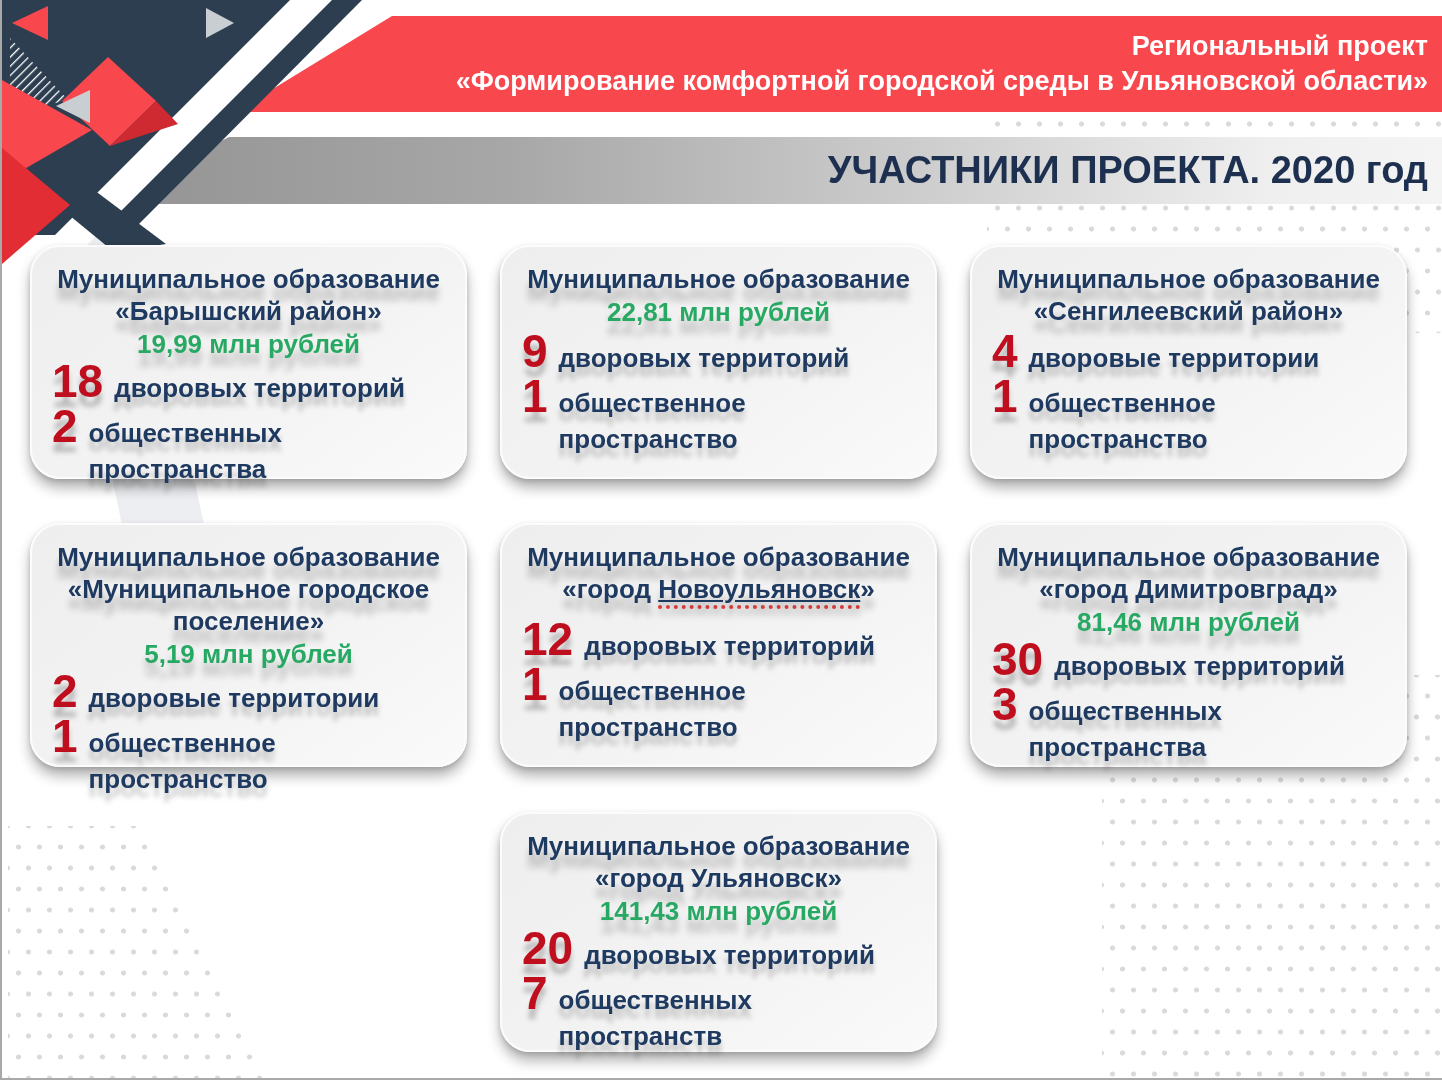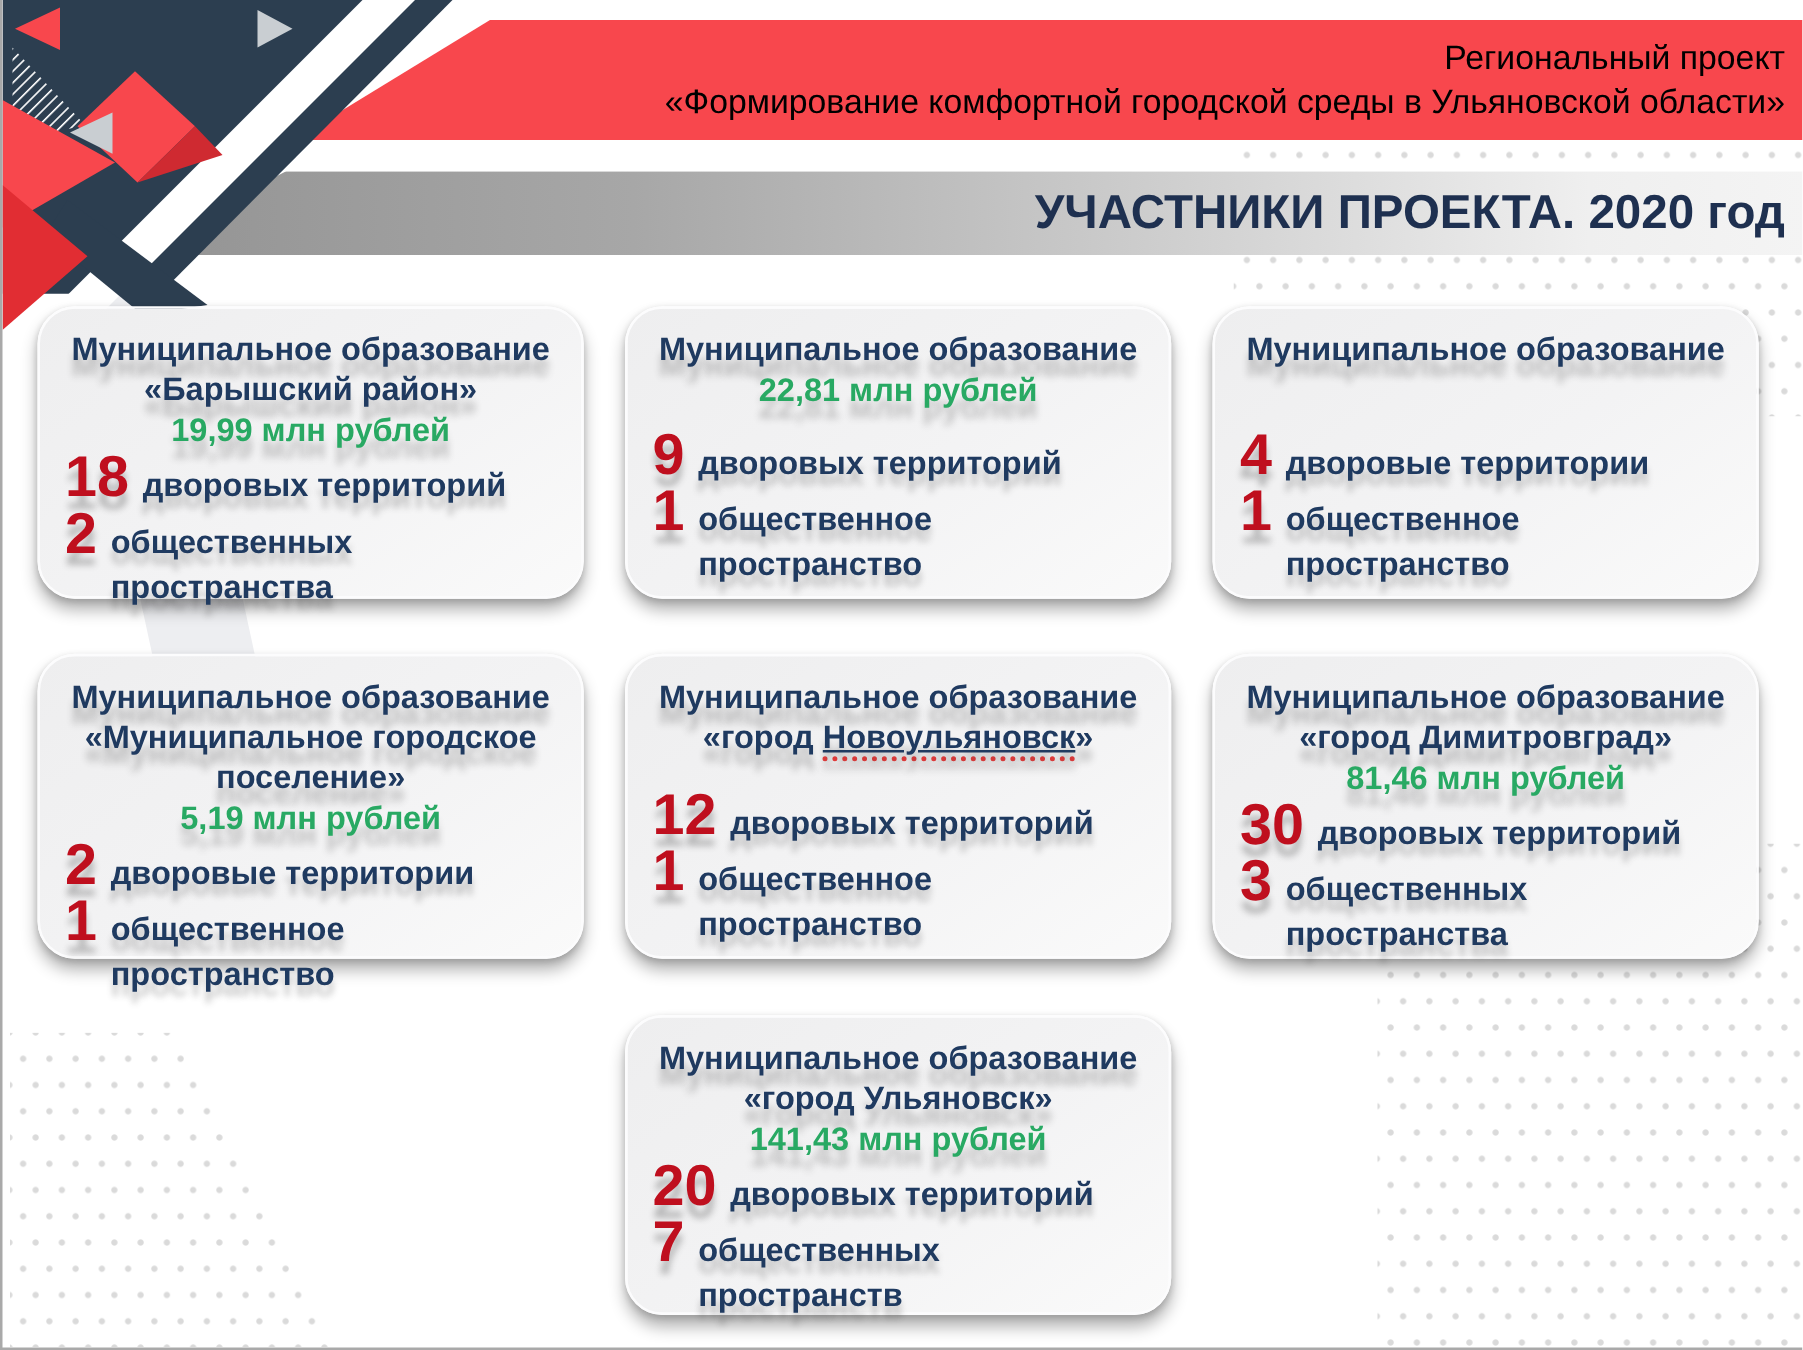--- a/index.html
+++ b/index.html
@@ -26,21 +26,21 @@
 
   
   #red-band{
     position:absolute;z-index:1;left:0;top:16px;width:1442px;height:96px;
     background:#f8474d;
     clip-path:polygon(390px 0,100% 0,100% 100%,233px 100%);
     display:flex;flex-direction:column;justify-content:center;
     text-align:right;padding-right:16px;box-sizing:border-box;
     filter:drop-shadow(0 3px 2px rgba(0,0,0,.22));
   }
-  #red-band .hl{color:#000000;font-weight:normal;font-size:27px;line-height:35px;}
+  #red-band .hl{color:#ffffff;font-weight:bold;font-size:27px;line-height:35px;}
   #gray-band{
     position:absolute;z-index:1;left:0;top:137px;width:1442px;height:67px;
     background:linear-gradient(90deg,#8e8e8e 0%,#a7a7a7 35%,#cfcfcf 65%,#efefef 88%,#f4f4f4 100%);
     clip-path:polygon(227px 0,100% 0,100% 100%,95px 100%);
     filter:drop-shadow(0 3px 2px rgba(0,0,0,.25));
   }
   #gray-band .sub{
     color:#1e3050;font-weight:bold;font-size:38px;line-height:67px;
     text-align:right;padding-right:16px;
   }
@@ -48,21 +48,21 @@
   
   #deco{position:absolute;z-index:2;left:0;top:0;pointer-events:none;}
 
   
   .card{
     position:absolute;z-index:3;width:437px;box-sizing:border-box;
     background:linear-gradient(145deg,#eeeeef 0%,#f3f3f4 55%,#fafafa 100%);
     border:2px solid #fcfcfd;border-radius:30px;
     box-shadow:0 9px 13px rgba(0,0,0,.30),0 2px 5px rgba(0,0,0,.14);
     display:flex;flex-direction:column;justify-content:space-between;
-    padding:16px 20px 8px;
+    padding:16px 20px 20px;
   }
   #card-0{left:28px;top:245px;height:234px;}
   #card-1{left:498px;top:245px;height:234px;}
   #card-2{left:968px;top:245px;height:234px;}
   #card-3{left:28px;top:523px;height:244px;}
   #card-4{left:498px;top:523px;height:244px;}
   #card-5{left:968px;top:523px;height:244px;}
   #card-6{left:498px;top:812px;height:240px;}
 
   .card-head{text-align:center;}
@@ -173,20 +173,21 @@
           <div class="stat-row">
             <span class="stat-value">1</span>
             <span class="stat-label">общественное пространство</span>
           </div>
         </div>
       </div>
       <div class="card" id="card-2">
         <div class="card-head">
           <div class="card-title">
             <div><span>Муниципальное образование</span></div>
+            <div><span>«Сенгилеевский район»</span></div>
           </div>
         </div>
         <div class="card-stats">
           <div class="stat-row">
             <span class="stat-value">4</span>
             <span class="stat-label">дворовые территории</span>
           </div>
           <div class="stat-row">
             <span class="stat-value">1</span>
             <span class="stat-label">общественное пространство</span>

